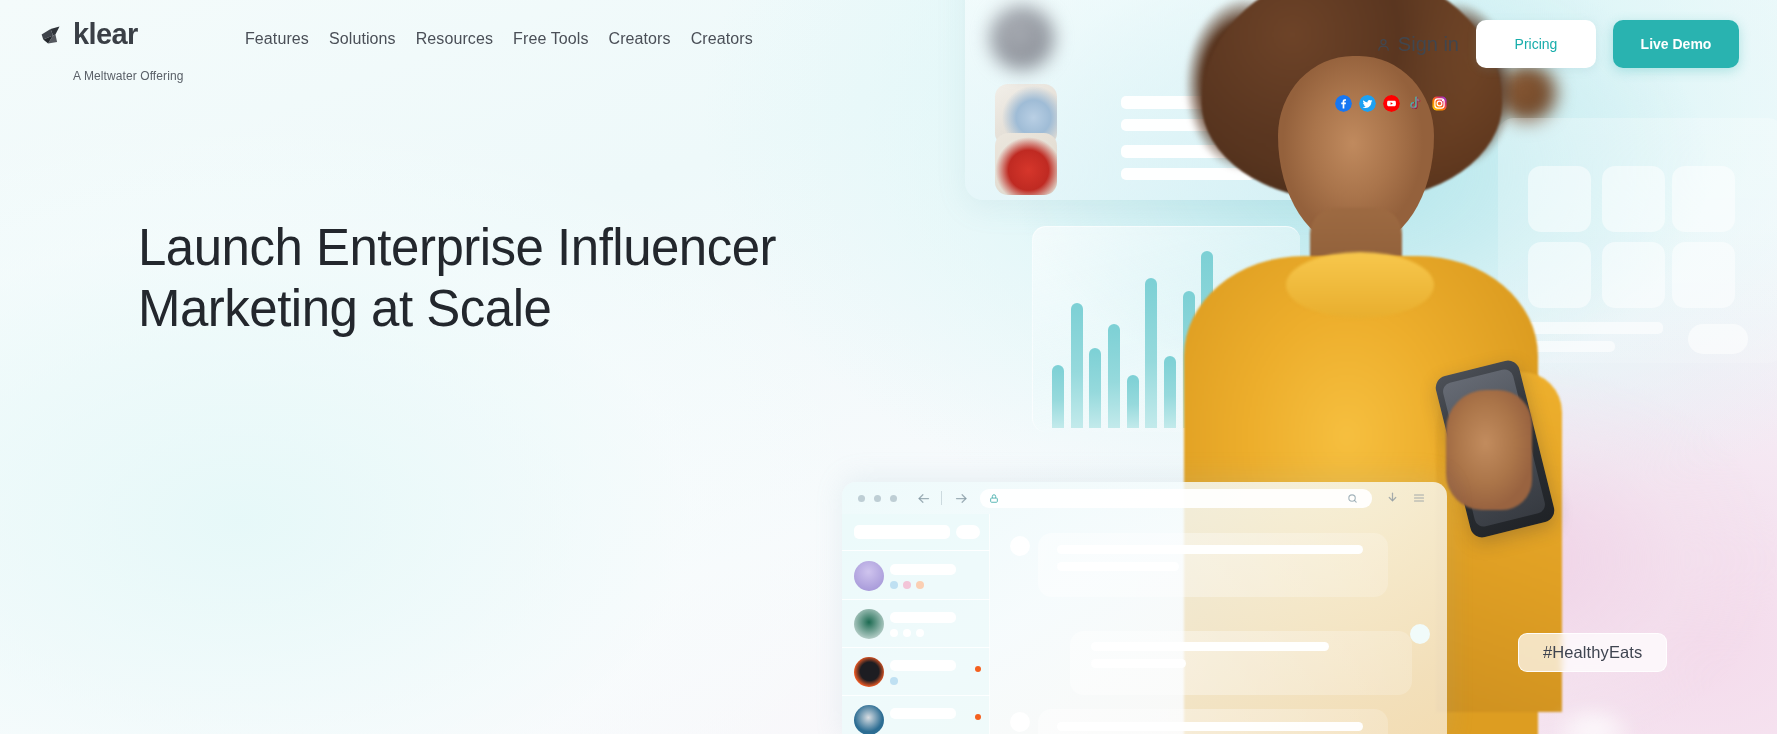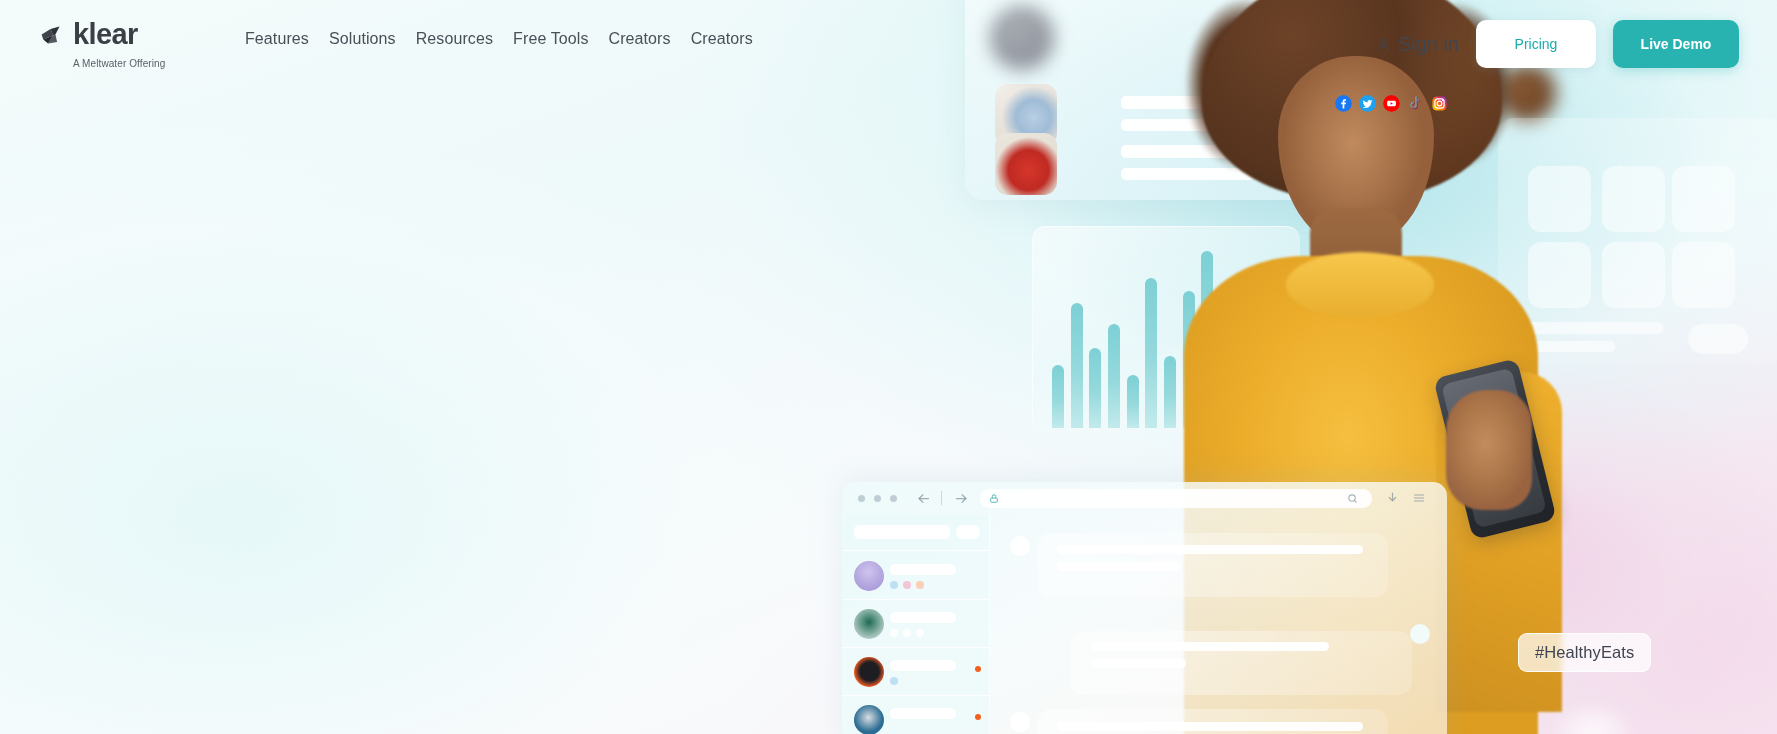--- a/index.html
+++ b/index.html
@@ -199,41 +199,41 @@
 
   .bubble {
     position: absolute; border-radius: 14px;
     background: linear-gradient(100deg, rgba(255,255,255,0.46), rgba(255,255,255,0.18));
   }
   .bav { position: absolute; width: 20px; height: 20px; border-radius: 50%; background: rgba(255,255,255,0.92); }
 
   
   .hashtag {
     position: absolute; left: 1518px; top: 633px;
-    padding: 9px 16px;
+    padding: 9px 24px;
     background: rgba(255,255,255,0.72);
     border: 1px solid rgba(255,255,255,0.9);
     border-radius: 9px;
     font-size: 16.5px;
     color: #3f4450;
     letter-spacing: 0.1px;
     white-space: nowrap;
     backdrop-filter: blur(3px);
   }
 
   
   .header {
     position: absolute; left: 0; top: 0; width: 1777px; height: 88px;
     display: flex; align-items: center; z-index: 30;
   }
   .logo-wrap { position: absolute; left: 40px; top: 20px; display: flex; align-items: flex-start; gap: 7px; }
   .logo-mark { width: 26px; height: 26px; margin-top: 4px; flex: none; }
   .logo-text { display: flex; flex-direction: column; }
   .logo-word { font-size: 29px; font-weight: 700; color: #3a3f46; line-height: 1; letter-spacing: -0.6px; }
-  .logo-sub { font-size: 10px; color: #5a6068; margin-top: 9px; letter-spacing: 0.1px; }
+  .logo-sub { font-size: 12px; color: #5a6068; margin-top: 20px; letter-spacing: 0.1px; }
 
   .nav { position: absolute; left: 245px; top: 30px; display: flex; gap: 20px; }
   .nav a {
     font-size: 16px; color: #4a4f57; text-decoration: none;
     letter-spacing: 0.1px; white-space: nowrap; cursor: pointer;
   }
 
   .hdr-right { position: absolute; right: 38px; top: 20px; display: flex; align-items: center; gap: 17px; }
   .signin { display: flex; align-items: center; gap: 7px; font-size: 20px; color: #41464e; cursor: pointer; }
   .btn {
@@ -492,15 +492,16 @@
           </linearGradient>
         </defs>
         <rect x="2" y="2" width="20" height="20" rx="6" fill="url(#ig)"></rect>
         <rect x="5.5" y="5.5" width="13" height="13" rx="4" fill="none" stroke="#fff" stroke-width="1.7"></rect>
         <circle cx="12" cy="12" r="3.3" fill="none" stroke="#fff" stroke-width="1.7"></circle>
         <circle cx="16.4" cy="7.6" r="1.05" fill="#fff"></circle>
       </svg>
   </div>
 
   <div class="hero">
+    <h1>Launch Enterprise Influencer Marketing at Scale</h1>
   </div>
 
 </div>
 
 </body></html>

